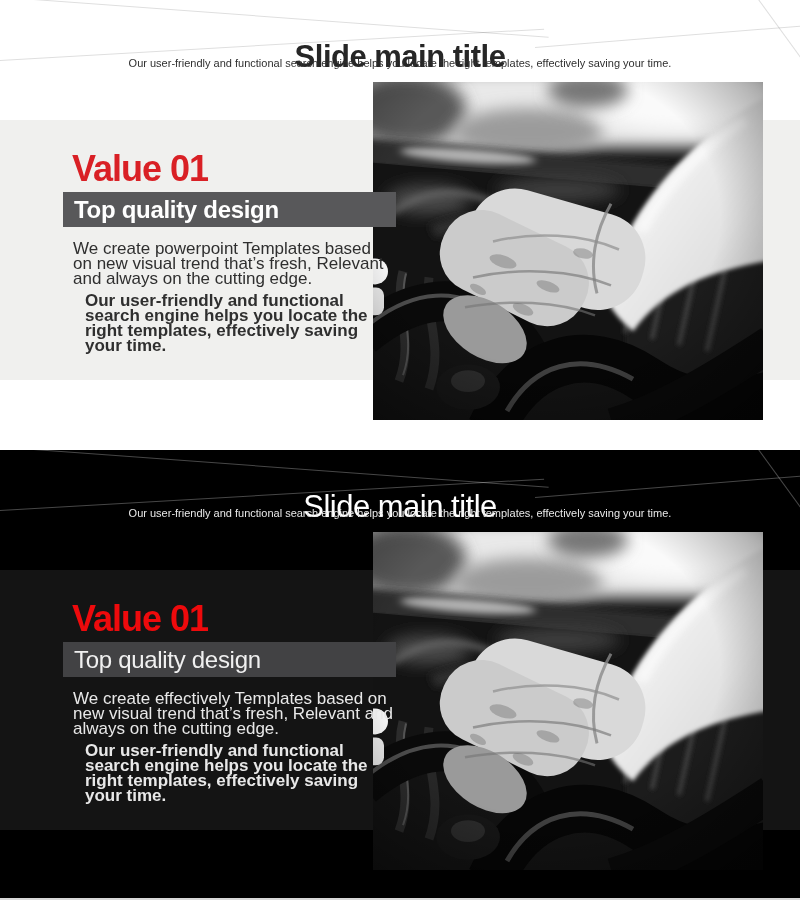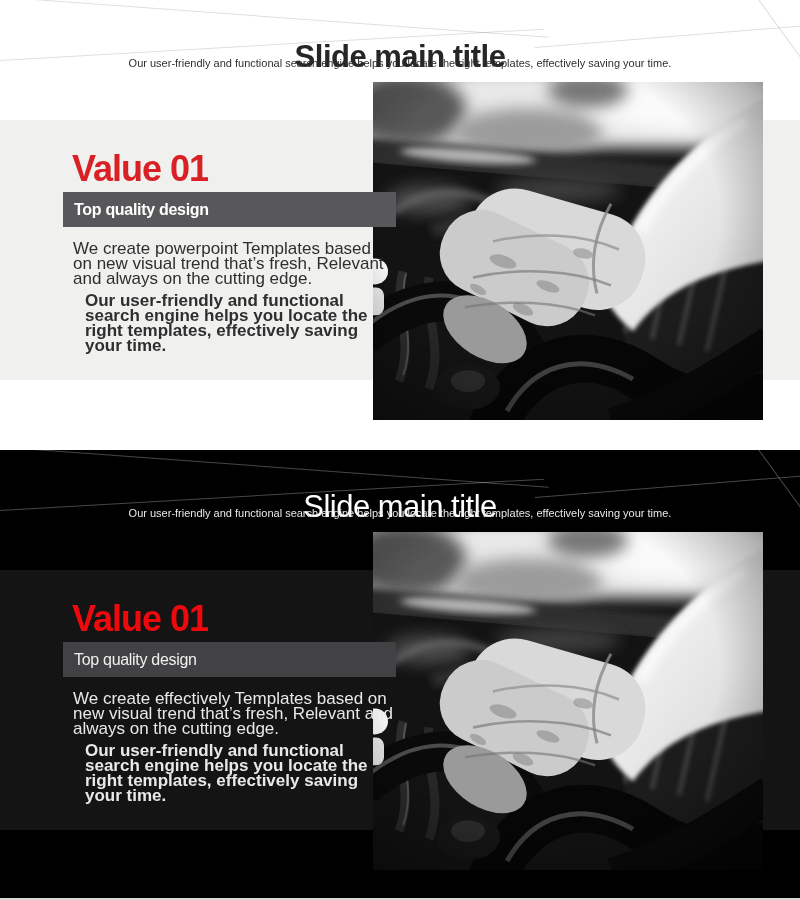--- a/index.html
+++ b/index.html
@@ -39,21 +39,21 @@
     z-index:3;overflow:hidden;
   }
   .photo svg{display:block;width:100%;height:100%;}
   .value-heading{
     position:absolute;left:72px;top:149px;font-size:36px;font-weight:700;
     letter-spacing:-1px;color:var(--accent,#d00);z-index:5;line-height:1.1;
   }
   .banner{
     position:absolute;left:63px;top:192px;width:333px;height:35px;
     background:var(--banner-bg,#58585a);z-index:5;
-    font-size:16px;line-height:35px;padding-left:11px;box-sizing:border-box;
+    font-size:24px;line-height:35px;padding-left:11px;box-sizing:border-box;
     letter-spacing:-0.3px;white-space:nowrap;overflow:hidden;
   }
   .slide.light .banner{color:#ffffff;font-weight:700;}
   .slide.dark .banner{color:#f0f0f0;font-weight:400;}
   .body-text{
     position:absolute;left:73px;top:242px;width:330px;z-index:5;
     font-size:17px;line-height:14.8px;color:var(--text,#2f2f2f);
   }
   .para{white-space:pre-line;margin:0 0 8px 0;}
   .para2{font-weight:700;margin-left:12px;}

